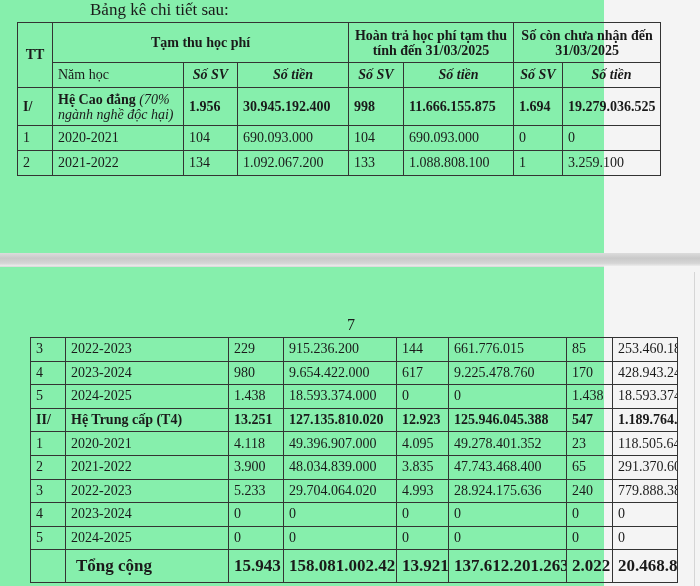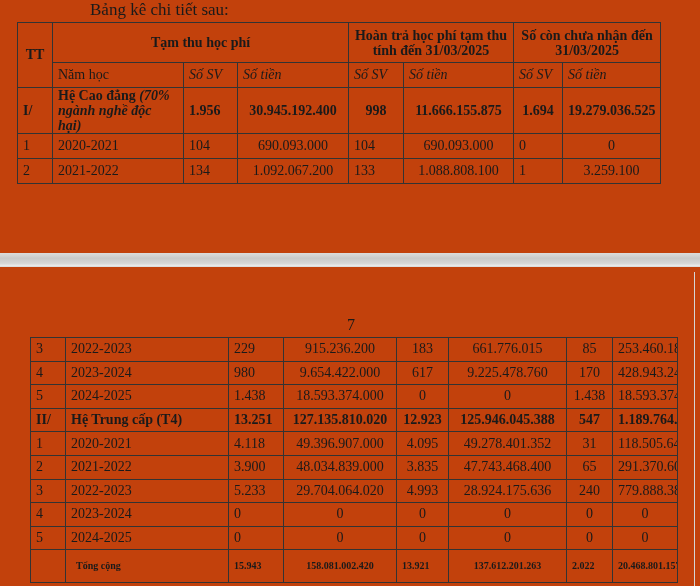--- a/index.html
+++ b/index.html
@@ -3,21 +3,21 @@
   <meta charset="utf-8">
   <style>
     * { box-sizing: border-box; margin: 0; padding: 0; }
     html, body {
       width: 700px; height: 586px; overflow: hidden;
       background: #f4f4f4;
       font-family: "Liberation Serif", "DejaVu Serif", serif;
       color: #1a1a1a;
     }
     .page {
-      position: absolute; left: 0; width: 700px; background: #c2410c;
+      position: absolute; left: 0; width: 604px; background: #86efac;
     }
     #page1 { top: 0; height: 253px; }
     #page2 { top: 266px; height: 320px; border-top: 1px solid #ddd; }
     .page-break {
       position: absolute; left: 0; top: 253px; width: 700px; height: 13px;
       background: linear-gradient(#dcdcdc, #c9c9c9 40%, #d6d6d6 80%, #ececec);
     }
     .page-edge-right {
       position: absolute; top: 272px; right: 5px; width: 1px; height: 314px; background: #d5d5d5;
     }
@@ -29,37 +29,37 @@
     }
     table {
       position: absolute; border-collapse: collapse; table-layout: fixed;
       font-size: 14px; line-height: 16px;
     }
     td, th {
       border: 1px solid #333; padding: 0 5px; white-space: nowrap; overflow: hidden;
       font-weight: normal;
     }
     th { font-weight: bold; text-align: center; }
-    .sub-h { font-style: italic; font-weight: normal; text-align: left; }
+    .sub-h { font-style: italic; font-weight: bold; text-align: center; }
     .c { }
-    .r { text-align: center; }
+    .r { text-align: left; }
     .b { font-weight: bold; }
     .wrap { white-space: normal; line-height: 15px; margin-top: 28px; }
-    .it { font-style: italic; font-weight: bold; }
+    .it { font-style: italic; font-weight: normal; }
 
     #t1 { left: 17px; top: 22px; width: 643px; }
     #t1 .h1 { height: 40px; }
     #t1 .h2 { height: 25px; }
     #t1 .grp { height: 38px; }
     #t1 .row { height: 25px; }
 
     #t2 { left: 30px; top: 337px; width: 647px; }
     #t2 .row { height: 23.6px; }
     #t2 .total { height: 33px; }
-    .total td { font-size: 10px; }
+    .total td { font-size: 17px; }
   </style>
 </head>
 <body>
 
 <div class="page" id="page1">
   <div class="intro">Bảng kê chi tiết sau:</div>
 
   <table id="t1">
     <colgroup>
       <col style="width:35px">
@@ -138,21 +138,21 @@
       <col style="width:118px">
       <col style="width:46px">
       <col style="width:65px">
   </colgroup>
   <tbody id="t2-body">
       <tr class="row">
         <td class="c">3</td>
         <td class="c">2022-2023</td>
         <td class="c">229</td>
         <td class="r">915.236.200</td>
-        <td class="r">183</td>
+        <td class="r">144</td>
         <td class="r">661.776.015</td>
         <td class="r">85</td>
         <td class="r">253.460.185</td>
       </tr>
       <tr class="row">
         <td class="c">4</td>
         <td class="c">2023-2024</td>
         <td class="c">980</td>
         <td class="r">9.654.422.000</td>
         <td class="r">617</td>
@@ -180,21 +180,21 @@
         <td class="b r">547</td>
         <td class="r b">1.189.764.632</td>
       </tr>
       <tr class="row">
         <td class="c">1</td>
         <td class="c">2020-2021</td>
         <td class="c">4.118</td>
         <td class="r">49.396.907.000</td>
         <td class="r">4.095</td>
         <td class="r">49.278.401.352</td>
-        <td class="r">31</td>
+        <td class="r">23</td>
         <td class="r">118.505.648</td>
       </tr>
       <tr class="row">
         <td class="c">2</td>
         <td class="c">2021-2022</td>
         <td class="c">3.900</td>
         <td class="r">48.034.839.000</td>
         <td class="r">3.835</td>
         <td class="r">47.743.468.400</td>
         <td class="r">65</td>

